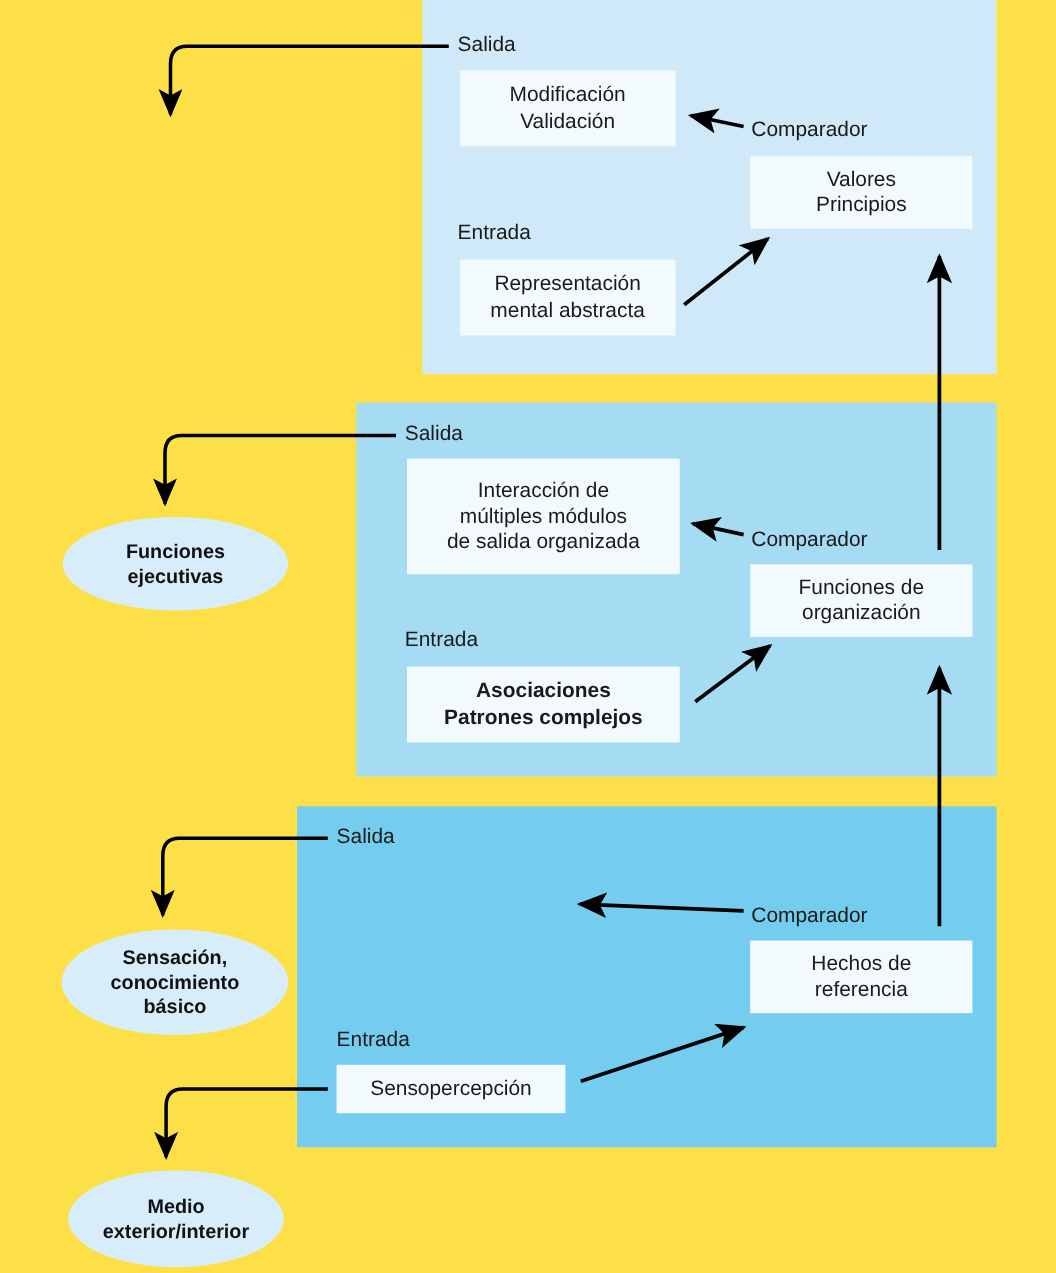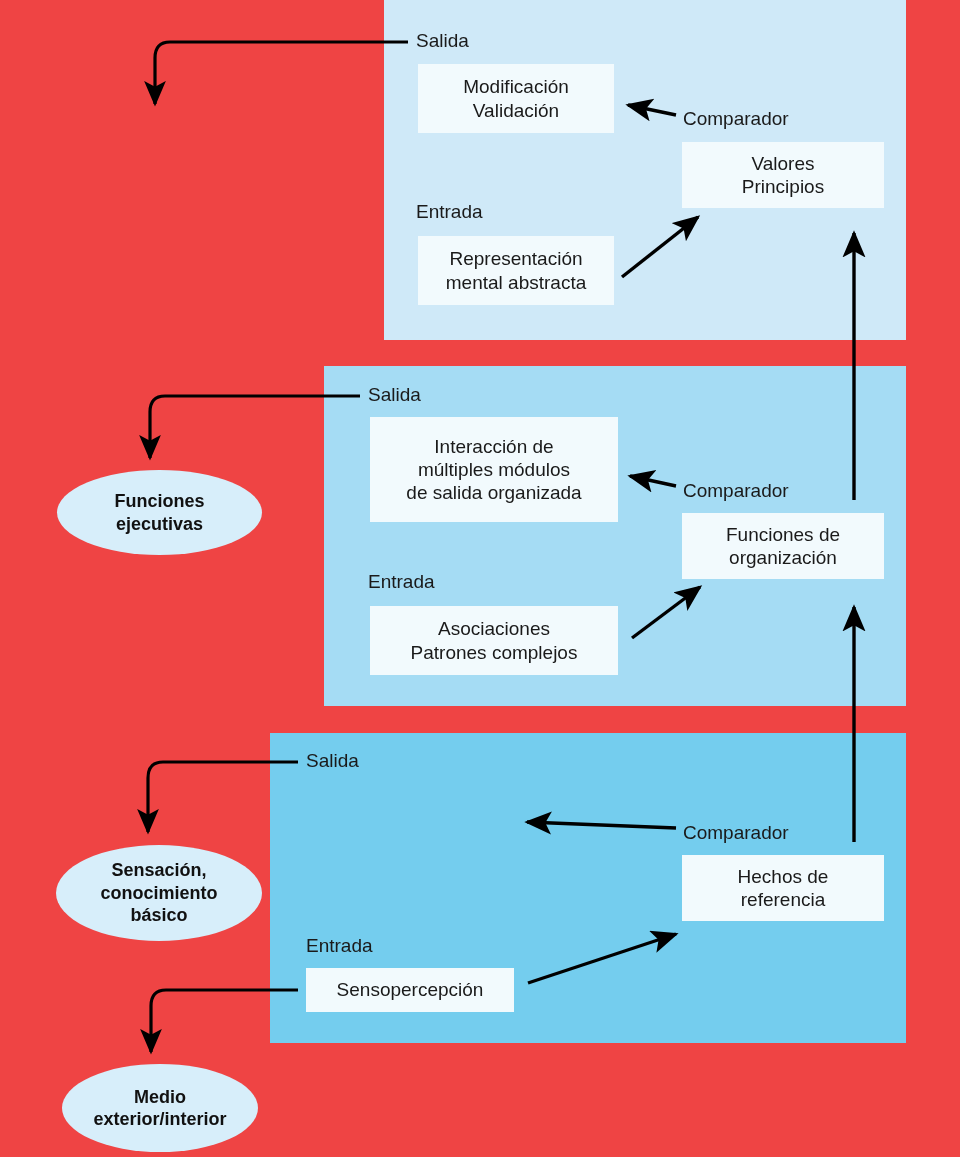--- a/index.html
+++ b/index.html
@@ -4,21 +4,21 @@
 <style>
   html, body {
     margin: 0;
     padding: 0;
     background: #ffffff;
   }
   #stage {
     position: relative;
     width: 960px;
     height: 1157px;
-    background: #ef4444;
+    background: #fde047;
     font-family: "Liberation Sans", sans-serif;
     overflow: hidden;
   }
   .band {
     position: absolute;
   }
   .band1 { left: 384px; top: 0px;    width: 522px; height: 340px; background: #cfe9f8; }
   .band2 { left: 324px; top: 366px;  width: 582px; height: 340px; background: #a5dcf4; }
   .band3 { left: 270px; top: 733px;  width: 636px; height: 310px; background: #74cdee; }
 
@@ -95,21 +95,21 @@
 múltiples módulos
 de salida organizada</div>
 
   <div class="label" style="left:683px; top:480px;">Comparador</div>
 
   <div class="box" style="left:682px; top:513px; width:202px; height:66px;">Funciones de
 organización</div>
 
   <div class="label" style="left:368px; top:571px;">Entrada</div>
 
-  <div class="box" style="left:370px; top:606px; width:248px; height:69px;">Asociaciones
+  <div class="box" style="left:370px; top:606px; width:248px; height:69px;font-weight:bold;">Asociaciones
 Patrones complejos</div>
 
   <div class="ellipse" style="left:57px; top:470px; width:205px; height:85px;">Funciones
 ejecutivas</div>
 
   <div class="label" style="left:306px; top:750px;">Salida</div>
 
 
   <div class="label" style="left:683px; top:822px;">Comparador</div>
 

